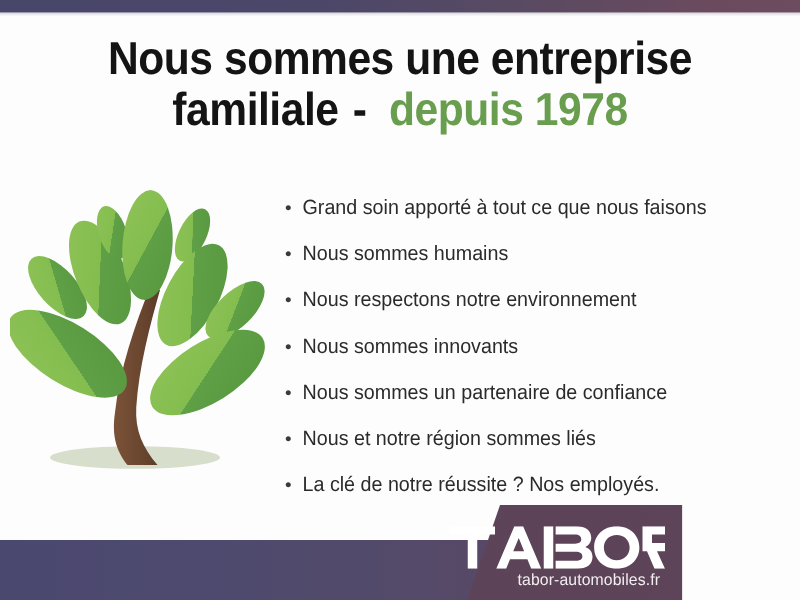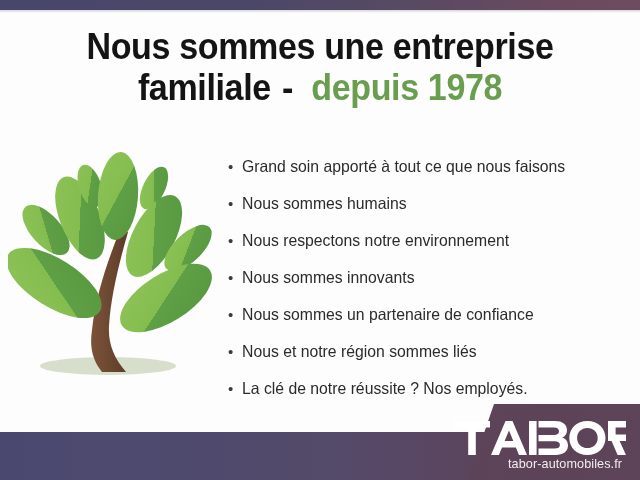--- a/index.html
+++ b/index.html
@@ -96,21 +96,21 @@
     white-space: nowrap;
     transform: scaleX(0.955);
     transform-origin: 0 50%;
   }
 
   
   .footer {
     position: absolute;
     left: 0;
     bottom: 0;
-    width: 640px;
+    width: 546px;
     height: 77px;
   }
   .footer-left {
     position: absolute;
     left: 0;
     bottom: 0;
     width: 455px;
     height: 48px;
     background: linear-gradient(90deg, #4b4870 0%, #4e4a6e 40%, #544a69 72%, #5a4763 100%);
   }

